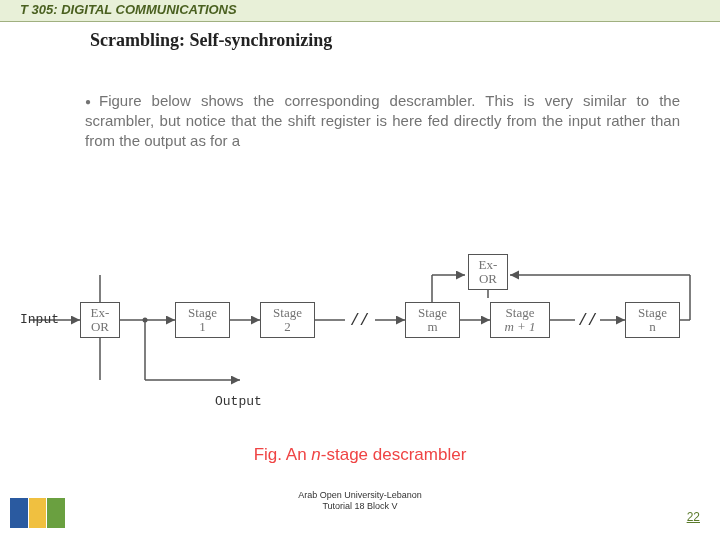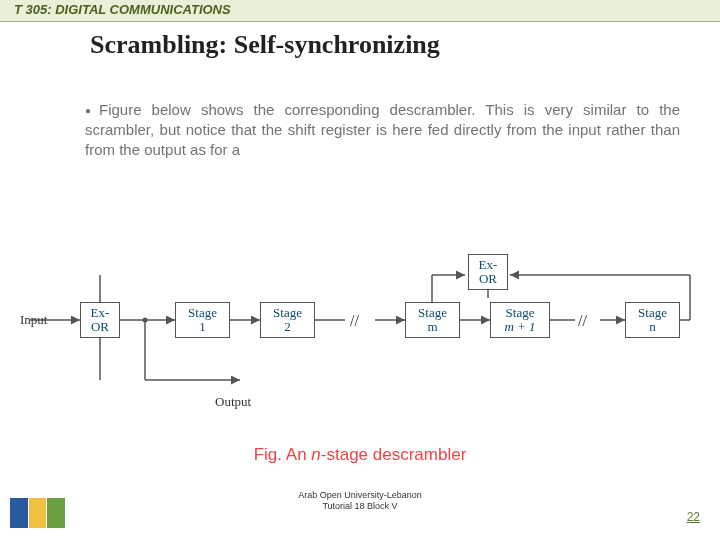--- a/index.html
+++ b/index.html
@@ -9,30 +9,30 @@
     background: #fff;
     font-family: Verdana, Geneva, sans-serif;
     position: relative;
     overflow: hidden;
   }
   .header-bar {
     width: 100%;
     height: 22px;
     background: #e8f0d8;
     border-bottom: 1px solid #a0b080;
-    padding: 2px 14px;
+    padding: 2px 20px;
     font-size: 13px;
     font-weight: bold;
     color: #4a6020;
     font-style: italic;
   }
   .title {
     margin: 8px 0 0 90px;
     font-family: "Times New Roman", serif;
-    font-size: 26px;
+    font-size: 18px;
     font-weight: bold;
     color: #222;
     line-height: 1.15;
   }
   .body-text {
     margin: 40px 40px 0 85px;
     font-family: Verdana, Geneva, sans-serif;
     font-size: 15px;
     color: #737373;
     text-align: justify;
@@ -91,30 +91,30 @@
   .logo-a { flex:1; background:#2a5aa0; }
   .logo-b { flex:1; background:#f0c040; }
   .logo-c { flex:1; background:#6aa040; }
   
   .blk {
     position: absolute;
     border: 1.5px solid #555;
     background: #fff;
     font-family: "Times New Roman", serif;
     font-size: 13px;
-    color: #0c4a6e;
+    color: #737373;
     display: flex;
     align-items: center;
     justify-content: center;
     text-align: center;
     line-height: 1.1;
   }
   .lbl {
     position: absolute;
-    font-family: Liberation Serif, serif;
+    font-family: Liberation Mono, monospace;
     font-size: 13px;
     color: #333;
   }
   svg.wires {
     position: absolute;
     left: 0; top: 0;
     width: 680px; height: 170px;
   }
 </style>
 </head>

